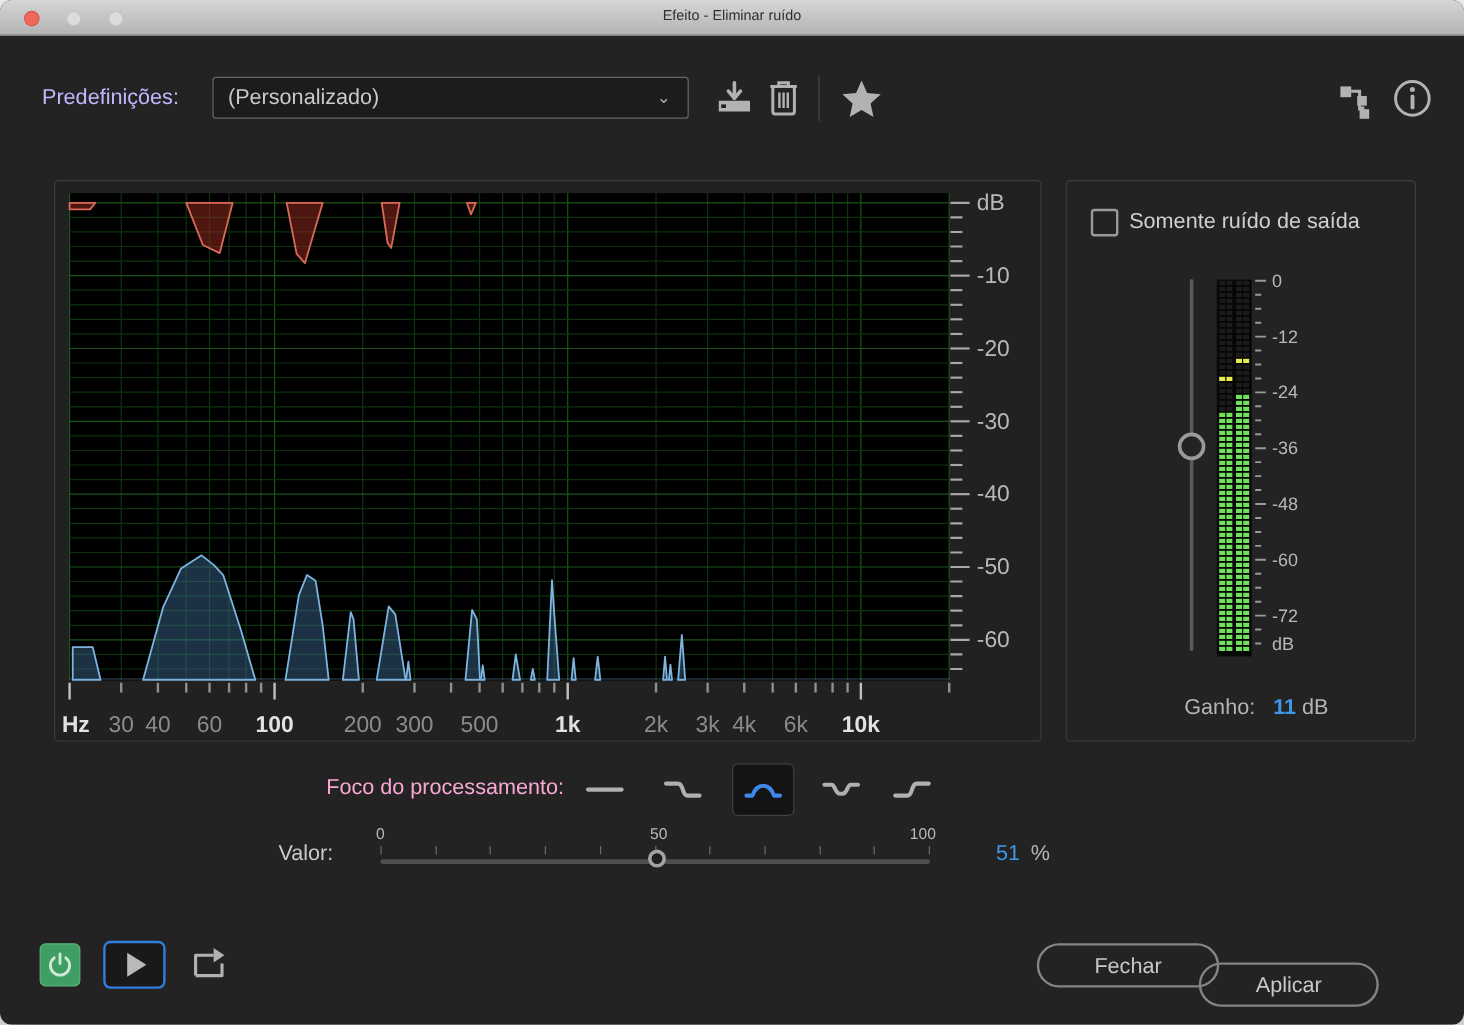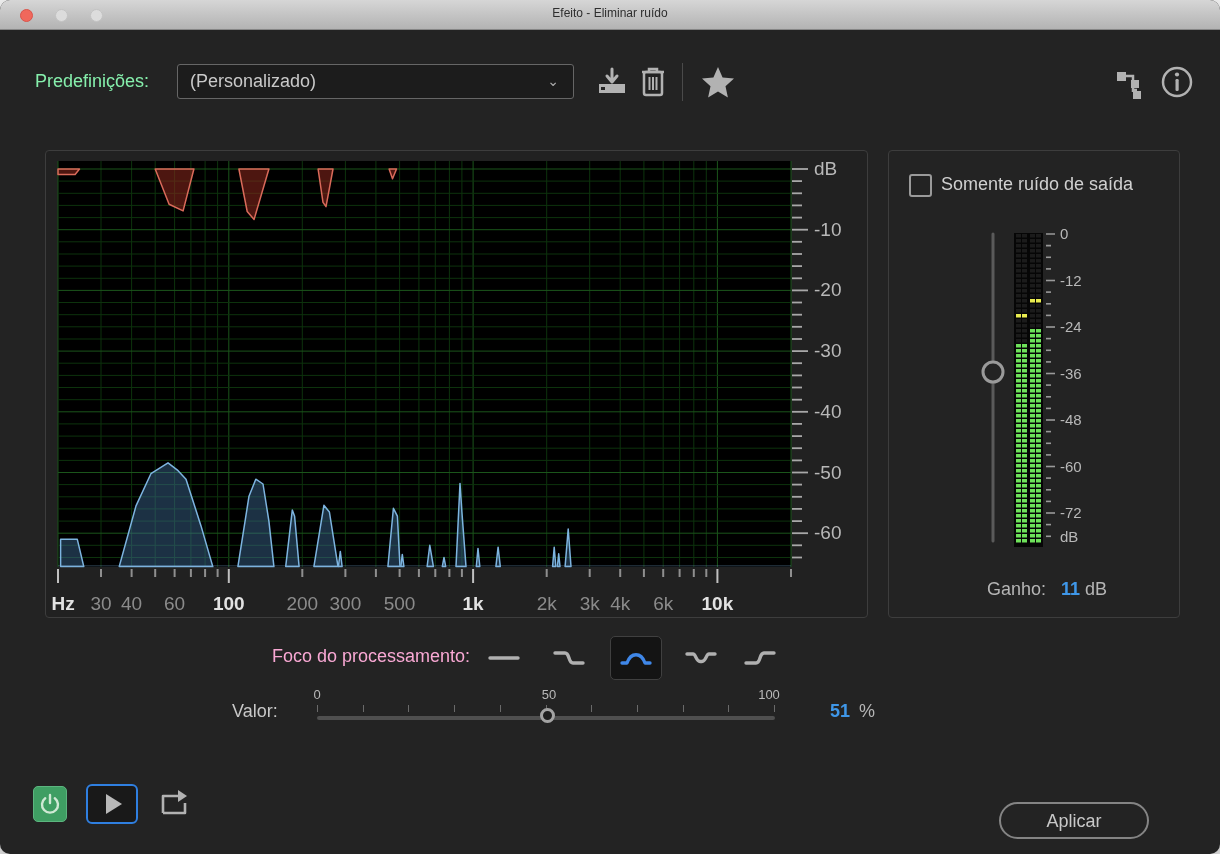--- a/index.html
+++ b/index.html
@@ -6,21 +6,21 @@
   *{box-sizing:border-box;}
   .window{position:relative;width:1220px;height:854px;background:#232323;border-radius:10px;overflow:hidden;box-shadow:0 10px 40px rgba(0,0,0,.5);}
   
   .titlebar{position:absolute;left:0;top:0;width:1220px;height:30px;background:linear-gradient(#d6d6d6,#b3b3b3);border-bottom:1px solid #868686;}
   .tl{position:absolute;top:9px;width:13px;height:13px;border-radius:50%;}
   .tl.red{left:20px;background:#f0685c;border:1px solid #d9544b;}
   .tl.grey1{left:55px;background:#dcdcdc;border:1px solid #c2c2c2;}
   .tl.grey2{left:90px;background:#dcdcdc;border:1px solid #c2c2c2;}
   .title{position:absolute;left:0;top:6px;width:100%;text-align:center;font-size:12px;color:#2e2e2e;}
   
-  .lbl{color:#86efac;font-size:18px;}
+  .lbl{color:#c4b5fd;font-size:18px;}
   .presets-label{position:absolute;left:35px;top:71px;}
   .dropdown{position:absolute;left:177px;top:64px;width:397px;height:35px;background:#1c1c1c;border:1px solid #666;border-radius:3px;color:#c9c9c9;font-size:18px;line-height:33px;padding-left:12px;}
   .dropdown .chev{position:absolute;right:14px;top:0;color:#aaa;font-size:14px;line-height:33px;}
   .tool-btn{position:absolute;width:38px;height:36px;top:64px;display:flex;align-items:center;justify-content:center;}
   .separator-v{position:absolute;left:682px;top:63px;width:1px;height:38px;background:#4a4a4a;}
   
   .graph-panel{position:absolute;left:45px;top:150px;width:823px;height:468px;background:#212121;border:1px solid #3d3d3d;border-radius:4px;}
   .right-panel{position:absolute;left:888px;top:150px;width:292px;height:468px;background:#232323;border:1px solid #3d3d3d;border-radius:4px;}
   .checkbox{position:absolute;left:20px;top:23px;width:23px;height:23px;border:2px solid #9a9a9a;border-radius:3px;background:transparent;}
   .checkbox-label{position:absolute;left:52px;top:23px;font-size:18px;color:#d0d0d0;}
@@ -31,21 +31,21 @@
   .focus-btn{position:absolute;top:636px;width:52px;height:44px;border-radius:5px;display:flex;align-items:center;justify-content:center;background:transparent;border:1px solid transparent;}
   .focus-btn.selected{background:#141414;border:1px solid #404040;}
   
   .valor-label{position:absolute;left:232px;top:701px;font-size:18px;color:#c8c8c8;}
   .valor-scale{position:absolute;top:687px;font-size:13px;color:#b9b9b9;transform:translateX(-50%);}
   .valor-ticks{position:absolute;left:317px;top:705px;width:458px;height:7px;}
   .valor-tick{position:absolute;top:0;width:1px;height:7px;background:#6a6a6a;}
   .valor-track{position:absolute;left:317px;top:716px;width:458px;height:4px;background:#4f4f4f;border-radius:2px;}
   .valor-knob{position:absolute;width:15px;height:15px;border:3px solid #a3a3a3;border-radius:50%;background:#1e1e1e;}
   .valor-value{position:absolute;left:830px;top:701px;font-size:18px;}
-  .valor-value .num{color:#3f97e8;font-weight:700;margin-top:8px;}
+  .valor-value .num{color:#3f97e8;font-weight:400;margin-top:8px;}
   .valor-value .unit{color:#b5b5b5;margin-left:4px;}
   
   .power-btn{position:absolute;left:33px;top:786px;width:34px;height:36px;background:#3f9e63;border:1px solid #5cb57f;border-radius:5px;display:flex;align-items:center;justify-content:center;}
   .play-btn{position:absolute;left:86px;top:784px;width:52px;height:40px;background:#191919;border:2px solid #2f7fe0;border-radius:6px;display:flex;align-items:center;justify-content:center;}
   .play-tri{width:0;height:0;border-left:16px solid #b9b9b9;border-top:10px solid transparent;border-bottom:10px solid transparent;margin-left:4px;}
   .loop-btn{position:absolute;left:154px;top:784px;width:40px;height:40px;display:flex;align-items:center;justify-content:center;}
   .pill-btn{position:absolute;top:786px;height:37px;border:2px solid #848484;border-radius:19px;background:transparent;color:#c8c8c8;font-size:18px;text-align:center;line-height:33px;font-family:"Liberation Sans",sans-serif;}
   .close-btn{left:864px;width:152px;}
   .apply-btn{left:999px;width:150px;margin-top:16px;}
   svg{display:block;}
@@ -621,20 +621,21 @@
   </div>
   <div class="play-btn">
     <div class="play-tri"></div>
   </div>
   <div class="loop-btn">
     <svg width="36" height="36" viewBox="0 0 36 36">
       <path d="M7 27 V10 H22 M7 27 H29 V17" stroke="#b2b2b2" stroke-width="2.6" fill="none" stroke-linejoin="round"></path>
       <polygon points="22,4 31,10 22,16" fill="#b2b2b2"></polygon>
     </svg>
   </div>
+  <button class="pill-btn close-btn">Fechar</button>
   <button class="pill-btn apply-btn">Aplicar</button>
 
 <div class="focus-btn" style="left: 478px;">
       <svg width="36" height="24" viewBox="0 0 36 24">
         <path d="M4,12 H32" stroke="#b0b0b0" stroke-width="3.4" fill="none" stroke-linecap="round" stroke-linejoin="round"></path>
       </svg>
     </div>
     <div class="focus-btn" style="left: 543px;">
       <svg width="36" height="24" viewBox="0 0 36 24">
         <path d="M4,7 H14 C19,7 17,17 22,17 H32" stroke="#b0b0b0" stroke-width="3.4" fill="none" stroke-linecap="round" stroke-linejoin="round"></path>

